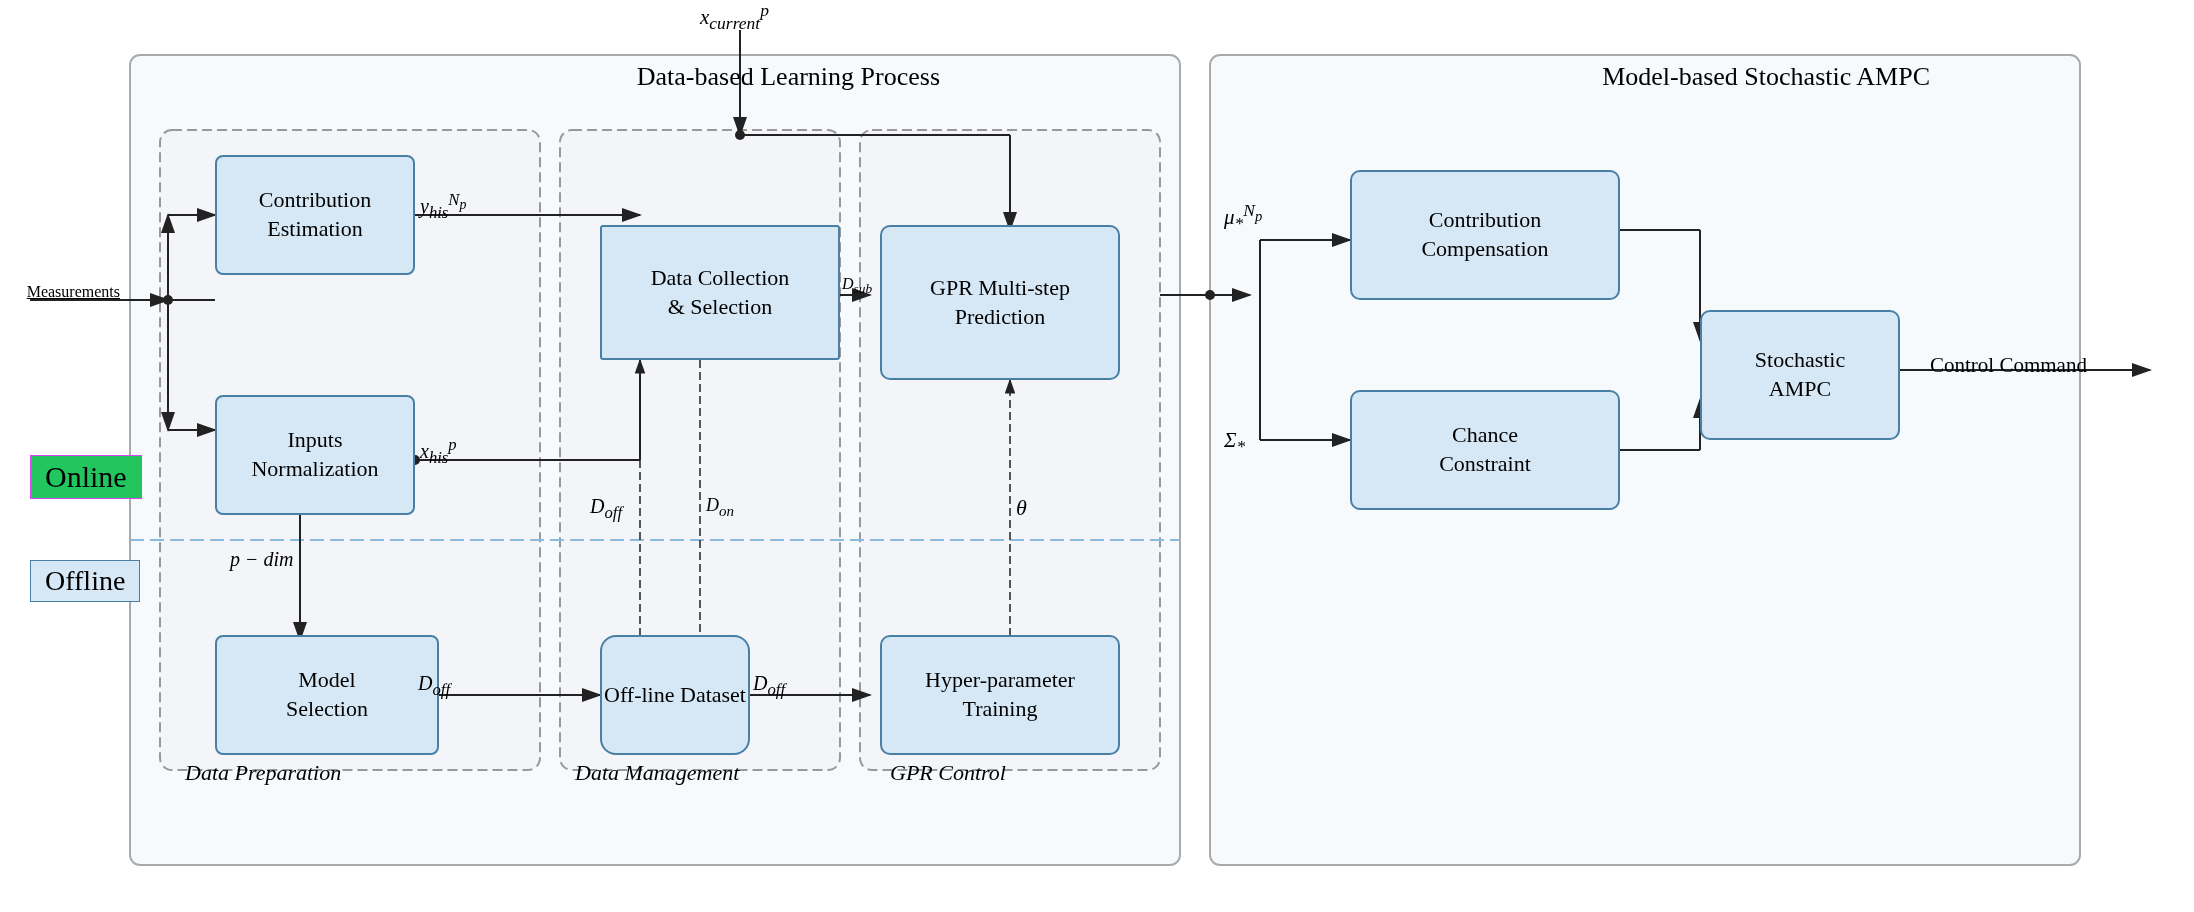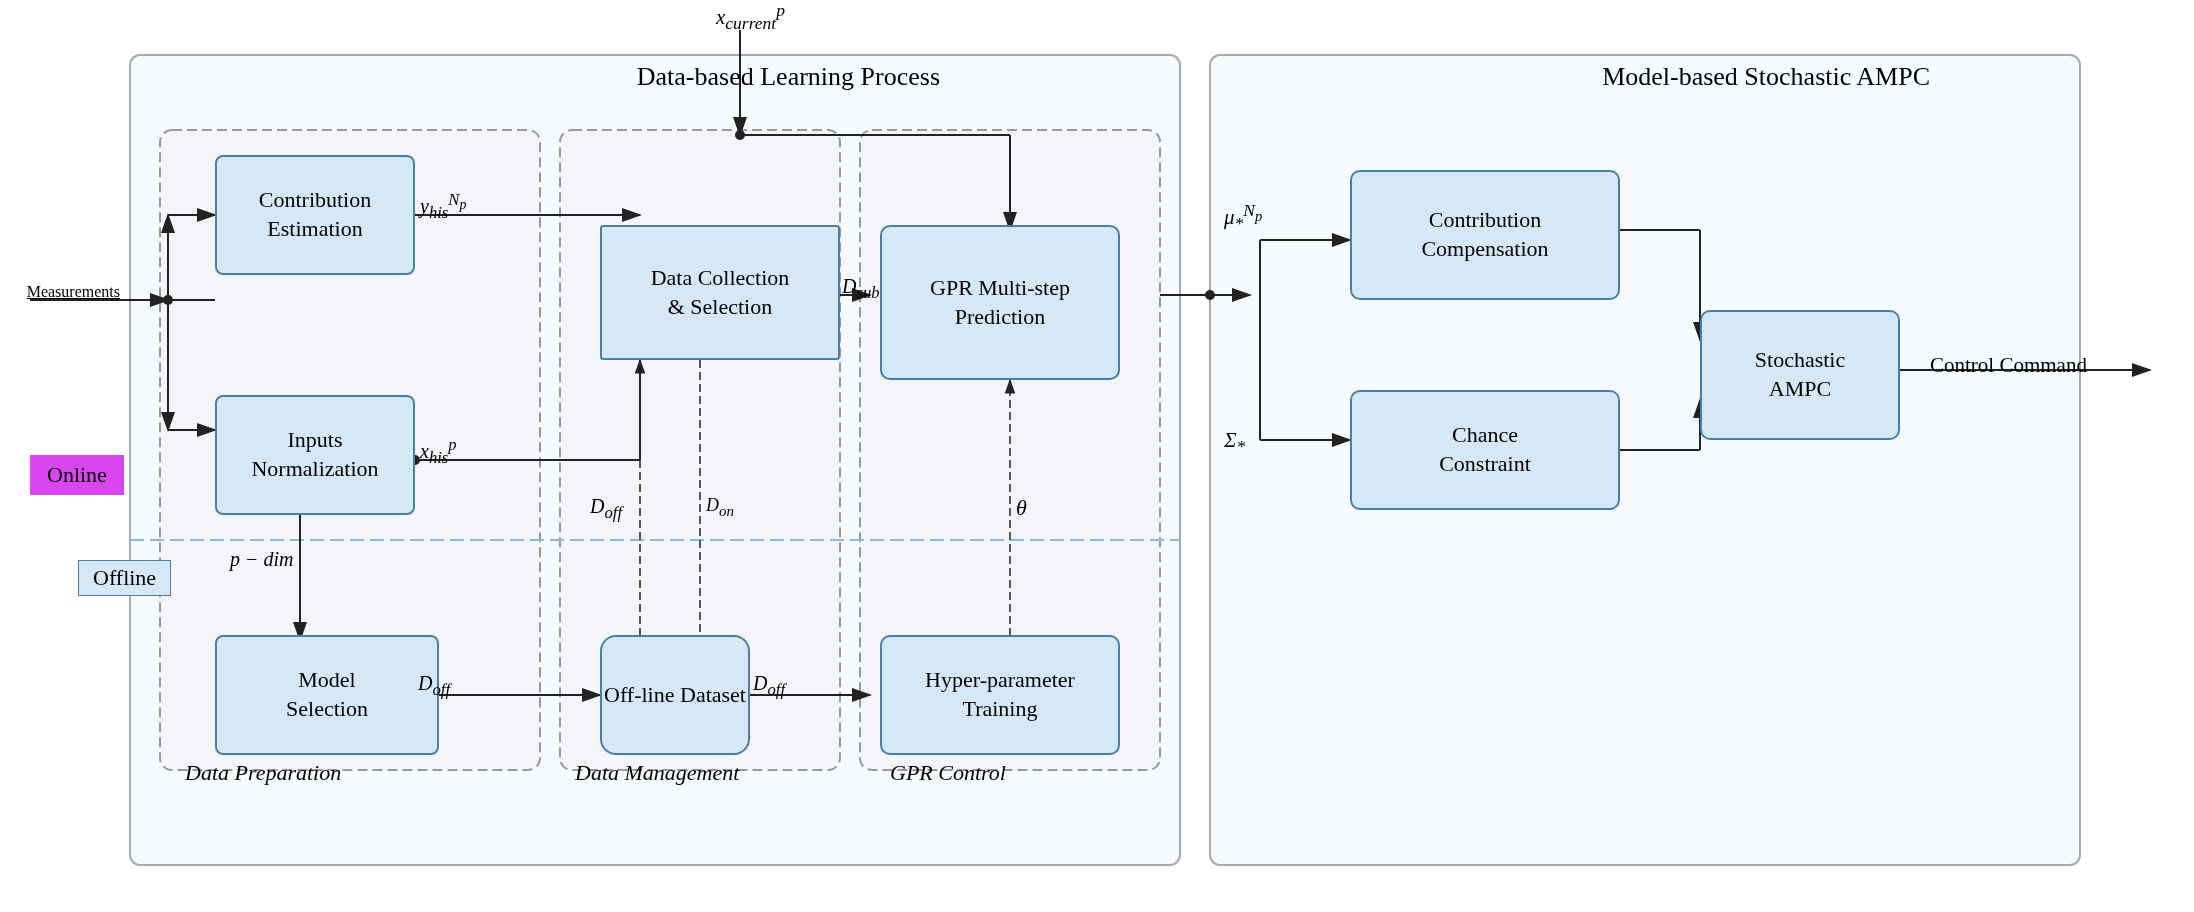--- a/index.html
+++ b/index.html
@@ -46,32 +46,31 @@
       font-style: italic;
     }
     .section-title {
       position: absolute;
       font-size: 26px;
       font-weight: normal;
       text-align: right;
     }
     .online-label {
       position: absolute;
-      background: #d946ef;
-      border: 3px solid #d946ef;
+      background: #22c55e;
+      border: 1px solid #d946ef;
       padding: 4px 14px;
-      font-size: 22px;
+      font-size: 30px;
     }
     .offline-label {
       position: absolute;
       background: #d6e8f5;
       border: 1px solid #4a7fa5;
       padding: 4px 14px;
-      font-size: 22px;
-      margin-left: 48px;
+      font-size: 28px;
     }
   </style>
 </head>
 <body>
 
 <div class="diagram-container">
 
   <svg xmlns="http://www.w3.org/2000/svg">
     <defs>
       <marker id="arrowhead" markerWidth="10" markerHeight="7" refX="9" refY="3.5" orient="auto">
@@ -218,37 +217,37 @@
   <div class="label-text" style="left:185px; top:760px; font-size:22px;">
     <span>Data Preparation</span>
   </div>
   <div class="label-text" style="left:575px; top:760px; font-size:22px;">
     <span>Data Management</span>
   </div>
   <div class="label-text" style="left:890px; top:760px; font-size:22px;">
     <span>GPR Control</span>
   </div>
 
-  <div style="position:absolute; left:716px; top:0px; font-size:21px; font-style:italic;">
+  <div style="position:absolute; left:700px; top:0px; font-size:21px; font-style:italic;">
     x<sub>current</sub><sup>p</sup>
   </div>
 
   <div style="position:absolute; left:420px; top:190px; font-size:20px; font-style:italic;">
     y<sub>his</sub><sup>N<sub>p</sub></sup>
   </div>
 
   <div style="position:absolute; left:420px; top:435px; font-size:20px; font-style:italic;">
     x<sub>his</sub><sup>p</sup>
   </div>
 
   <div style="position:absolute; left:230px; top:548px; font-size:20px; font-style:italic;">
     <span>p − dim</span>
   </div>
 
-  <div style="position:absolute; left:842px; top:275px; font-size:20px; font-style:italic;">
+  <div style="position:absolute; left:842px; top:275px; font-size:16px; font-style:italic;">
     D<sub>sub</sub>
   </div>
 
   <div style="position:absolute; left:418px; top:672px; font-size:20px; font-style:italic;">
     D<sub>off</sub>
   </div>
 
   <div style="position:absolute; left:753px; top:672px; font-size:20px; font-style:italic;">
     D<sub>off</sub>
   </div>

